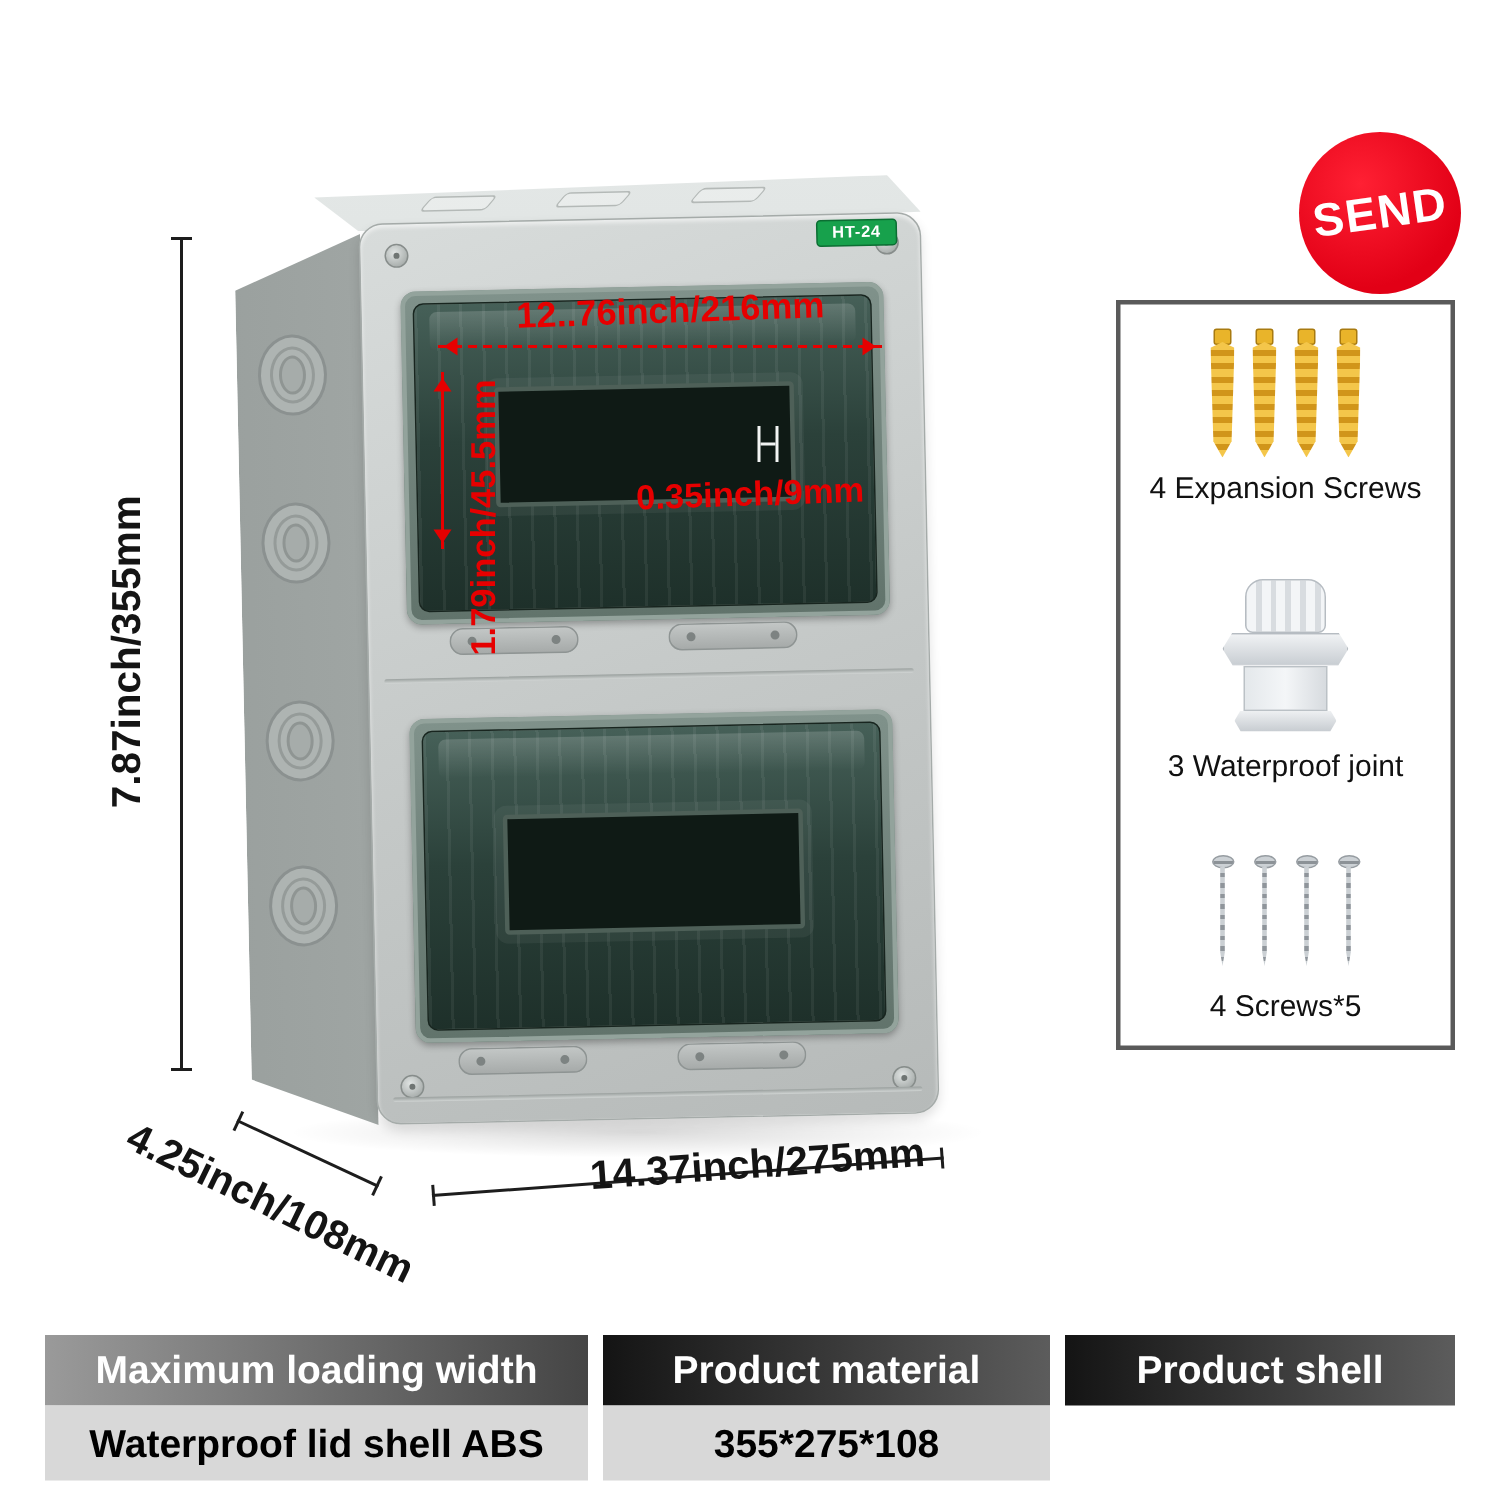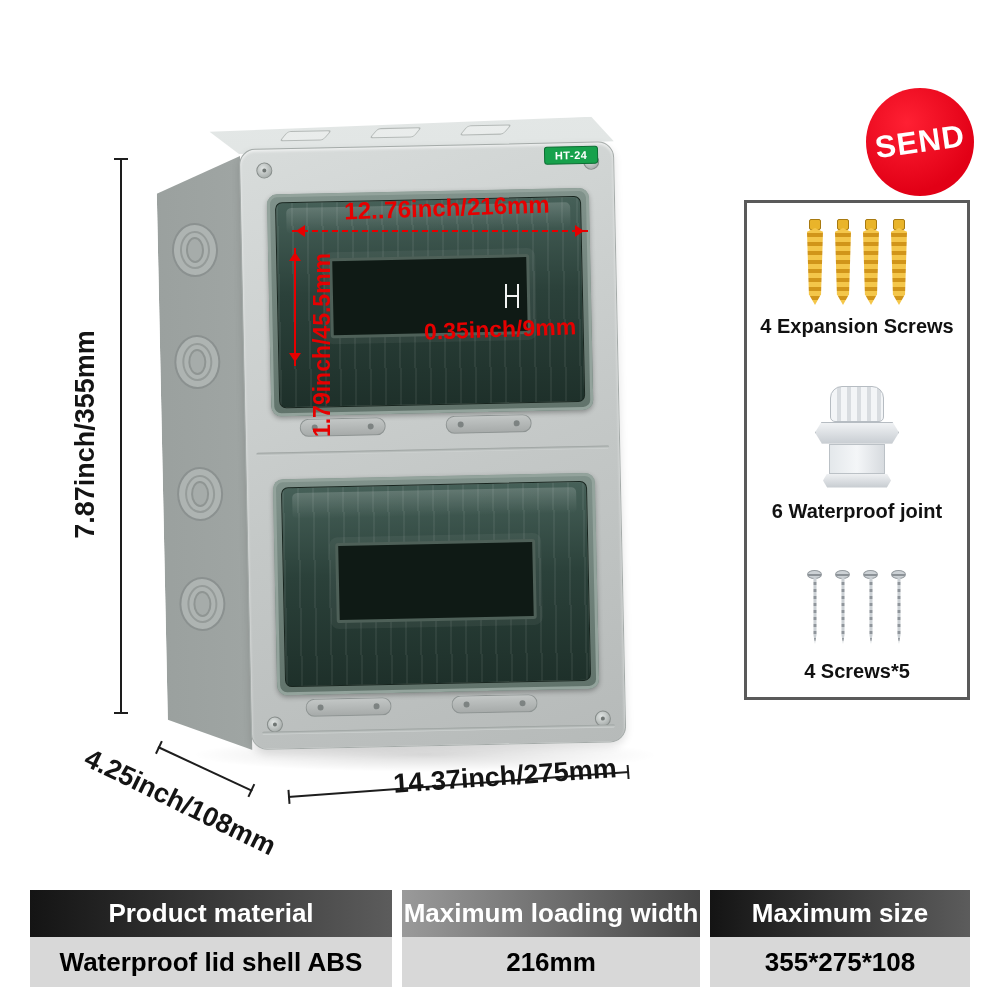--- a/index.html
+++ b/index.html
@@ -88,21 +88,21 @@
   .send { position:absolute; left:866px; top:88px; width:108px; height:108px; border-radius:50%;
     background:radial-gradient(circle at 38% 32%, #ff2033, #e20016 70%);
     display:flex; align-items:center; justify-content:center; }
   .send span { color:#fff; font-size:31px; font-weight:bold; transform:rotate(-8deg); letter-spacing:1px; }
 
   
   .acc-panel { position:absolute; left:744px; top:200px; width:226px; height:500px; background:#fff;
     border:3px solid #5a5a5a; display:flex; flex-direction:column; align-items:center;
     justify-content:space-between; padding:16px 6px 14px; }
   .acc-group { display:flex; flex-direction:column; align-items:center; gap:10px; }
-  .acc-label { font-size:20px; font-weight:700; color:#111; white-space:nowrap; }
+  .acc-label { font-size:20px; font-weight:400; color:#111; white-space:nowrap; }
   .icon-row { display:flex; gap:12px; align-items:flex-end; }
 
   .anchor { width:16px; height:86px; position:relative; }
   .anchor .head { position:absolute; top:0; left:2px; width:12px; height:11px;
     background:#e9b42a; border:1px solid #a87a10; border-radius:2px; }
   .anchor .body { position:absolute; top:9px; left:0; width:16px; height:77px;
     background:repeating-linear-gradient(180deg,#f4c64a 0 5px,#d1951a 5px 9px);
     clip-path:polygon(50% 0, 100% 5%, 88% 86%, 50% 100%, 12% 86%, 0 5%); }
 
   .gland { position:relative; width:90px; height:104px; }
@@ -240,21 +240,21 @@
       <div class="acc-label">4 Expansion  Screws</div>
     </div>
 
     <div class="acc-group">
       <div class="gland">
         <div class="cap"></div>
           <div class="nut"></div>
           <div class="body"></div>
           <div class="nut2"></div>
       </div>
-      <div class="acc-label">6 Waterproof joint</div>
+      <div class="acc-label">3 Waterproof joint</div>
     </div>
 
     <div class="acc-group">
       <div class="icon-row">
         <div class="screw">
             <div class="s-head"></div>
             <div class="s-shaft"></div>
           </div>
         <div class="screw">
             <div class="s-head"></div>
@@ -267,21 +267,20 @@
         <div class="screw">
             <div class="s-head"></div>
             <div class="s-shaft"></div>
           </div>
       </div>
       <div class="acc-label">4 Screws*5</div>
     </div>
   </div>
 
   <div class="spec">
+    <div class="hdr mid">Maximum loading width</div>
     <div class="hdr dark">Product material</div>
-    <div class="hdr mid">Maximum loading width</div>
-    <div class="hdr dark">Maximum size</div>
+    <div class="hdr dark">Product shell</div>
     <div class="val">Waterproof lid  shell ABS</div>
-    <div class="val">216mm</div>
     <div class="val">355*275*108</div>
   </div>
 
 </div>
 
 </body></html>

